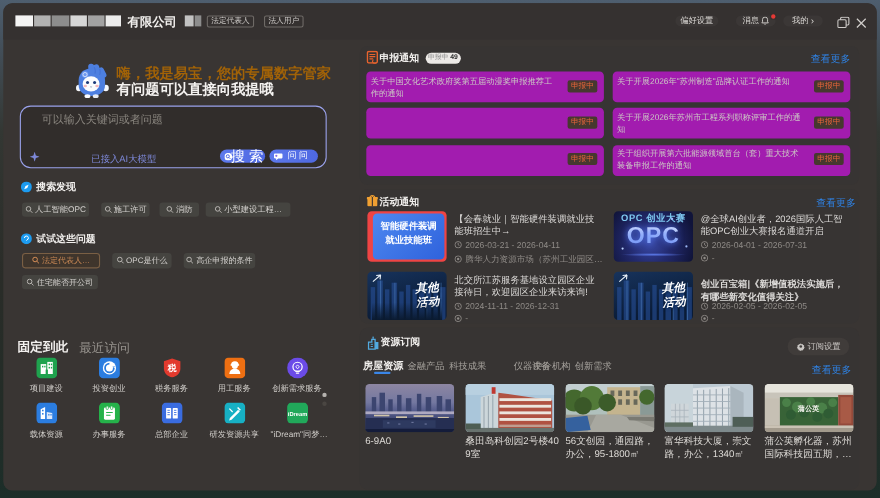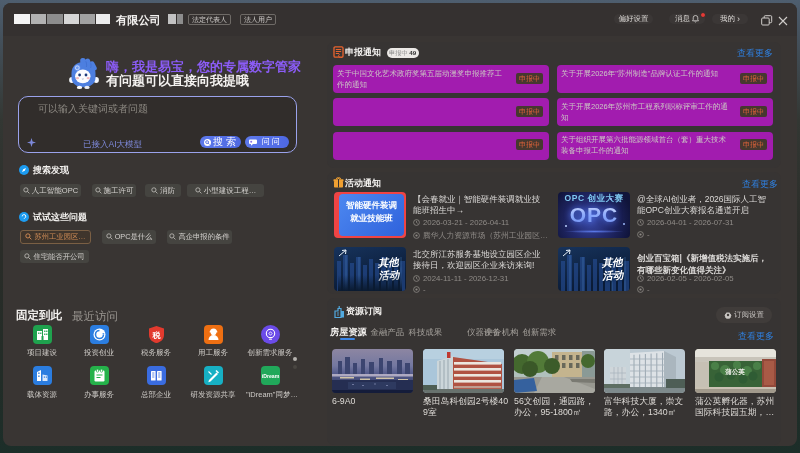--- a/index.html
+++ b/index.html
@@ -83,30 +83,30 @@
   <circle cx="9.3" cy="10.8" r="1.9" fill="none" stroke="#d6e3fa" stroke-width="0.8"></circle>
   <ellipse cx="14.8" cy="19.3" rx="7.7" ry="6.9" fill="#fbfcfe"></ellipse>
   <circle cx="11.6" cy="18" r="1.4" fill="#1d3a7a"></circle>
   <circle cx="18" cy="18" r="1.4" fill="#1d3a7a"></circle>
   <ellipse cx="9.5" cy="21.2" rx="1.6" ry="1.1" fill="#f3b8bc"></ellipse>
   <ellipse cx="20.2" cy="21.2" rx="1.6" ry="1.1" fill="#f3b8bc"></ellipse>
   <path d="M13.9 21.8 q0.9 0.8 1.8 0" stroke="#8a9ab5" stroke-width="0.7" fill="none"></path>
   <ellipse cx="11.5" cy="30.4" rx="2.7" ry="1.7" fill="#fbfcfe"></ellipse>
   <ellipse cx="19" cy="30.4" rx="2.7" ry="1.7" fill="#e8ecf3"></ellipse>
 </svg>
-<div class="abs" style="left:106px;top:60px;font-size:13px;font-weight:bold;color:#8b5cf6;line-height:14px;">嗨，我是易宝，您的专属数字管家</div>
+<div class="abs" style="left:106px;top:60px;font-size:13px;font-weight:bold;color:#a16207;line-height:14px;">嗨，我是易宝，您的专属数字管家</div>
 <div class="abs" style="left:106px;top:74px;font-size:13px;font-weight:bold;color:#f4f2f0;line-height:14px;">有问题可以直接向我提哦</div>
 
 <div class="abs" style="left:18px;top:96px;width:279px;height:57px;border:1px solid #9aa2ec;border-radius:10px;background:#312d2b;"></div>
 <div class="abs" style="left:38px;top:102px;font-size:10px;color:#8b8780;">可以输入关键词或者问题</div>
 <svg class="abs" style="left:27px;top:138px;" width="9" height="9" viewBox="0 0 9 9">
     <path d="M4.5 0 L5.6 3.4 L9 4.5 L5.6 5.6 L4.5 9 L3.4 5.6 L0 4.5 L3.4 3.4 Z" fill="#7d88d8"></path>
   </svg>
 <div class="abs" style="left:37px;top:138.5px;font-size:8.5px;color:#7d88d8;padding-left:46px;">已接入AI大模型</div>
-<div class="abs" style="left:200px;top:136px;width:41px;height:12px;border-radius:6px;background:linear-gradient(90deg,#5d79ec,#4e68e2);color:#fff;font-size:10px;line-height:12.5px;text-align:center;">
+<div class="abs" style="left:200px;top:136px;width:41px;height:12px;border-radius:6px;background:linear-gradient(90deg,#5d79ec,#4e68e2);color:#fff;font-size:13px;line-height:12.5px;text-align:center;">
   <svg class="abs" style="left:4px;top:2.5px;" width="7" height="7" viewBox="0 0 7 7">
       <circle cx="3.5" cy="3.5" r="3.5" fill="#fff"></circle>
       <circle cx="3.1" cy="3.1" r="1.4" fill="none" stroke="#4e68e2" stroke-width="0.9"></circle>
       <path d="M4.2 4.2 L5.4 5.4" stroke="#4e68e2" stroke-width="0.9"></path>
     </svg>
   <span style="margin-left:8px;">搜 索</span>
 </div>
 <div class="abs" style="left:245px;top:136px;width:43.5px;height:12px;border-radius:6px;background:linear-gradient(90deg,#5d79ec,#4e68e2);color:#fff;font-size:8px;line-height:12.5px;text-align:center;">
   <svg class="abs" style="left:4px;top:2.5px;" width="8" height="7" viewBox="0 0 8 7">
       <path d="M1 0.5 h6 a1 1 0 0 1 1 1 v2.5 a1 1 0 0 1 -1 1 h-3 l-2 1.7 v-1.7 h-1 a1 1 0 0 1 -1 -1 v-2.5 a1 1 0 0 1 1 -1 z" fill="#fff"></path>
@@ -152,21 +152,21 @@
 <svg class="abs" style="left:19px;top:211.5px;" width="10" height="10" viewBox="0 0 10 10">
     <circle cx="5" cy="5" r="5" fill="#1c9bf0"></circle>
     <path d="M3.2 4.4 a1.8 1.8 0 1 1 2.3 1.7 l-0.4 0.6 M5 8 l0 0.1" stroke="#fff" stroke-width="0.9" fill="none"></path>
   </svg>
 <div class="shead" style="left:33px;top:210.5px;">试试这些问题</div>
 <div class="qchip" style="left:20px;top:230px;width:71px;background:#3f352c;border:1px solid #7a5f44;color:#cc8a55;">
     <svg width="7" height="7" viewBox="0 0 7 7">
       <circle cx="2.9" cy="2.9" r="2.1" fill="none" stroke="#d89058" stroke-width="0.9"></circle>
       <path d="M4.5 4.5 L6.4 6.4" stroke="#d89058" stroke-width="0.9"></path>
     </svg>
-    <span>苏州工业园区…</span>
+    <span>法定代表人…</span>
   </div>
 <div class="qchip" style="left:102px;top:230px;width:54px;">
     <svg width="7" height="7" viewBox="0 0 7 7">
       <circle cx="2.9" cy="2.9" r="2.1" fill="none" stroke="#b8b5b1" stroke-width="0.9"></circle>
       <path d="M4.5 4.5 L6.4 6.4" stroke="#b8b5b1" stroke-width="0.9"></path>
     </svg>
     <span>OPC是什么</span>
   </div>
 <div class="qchip" style="left:167px;top:230px;width:65px;">
     <svg width="7" height="7" viewBox="0 0 7 7">

